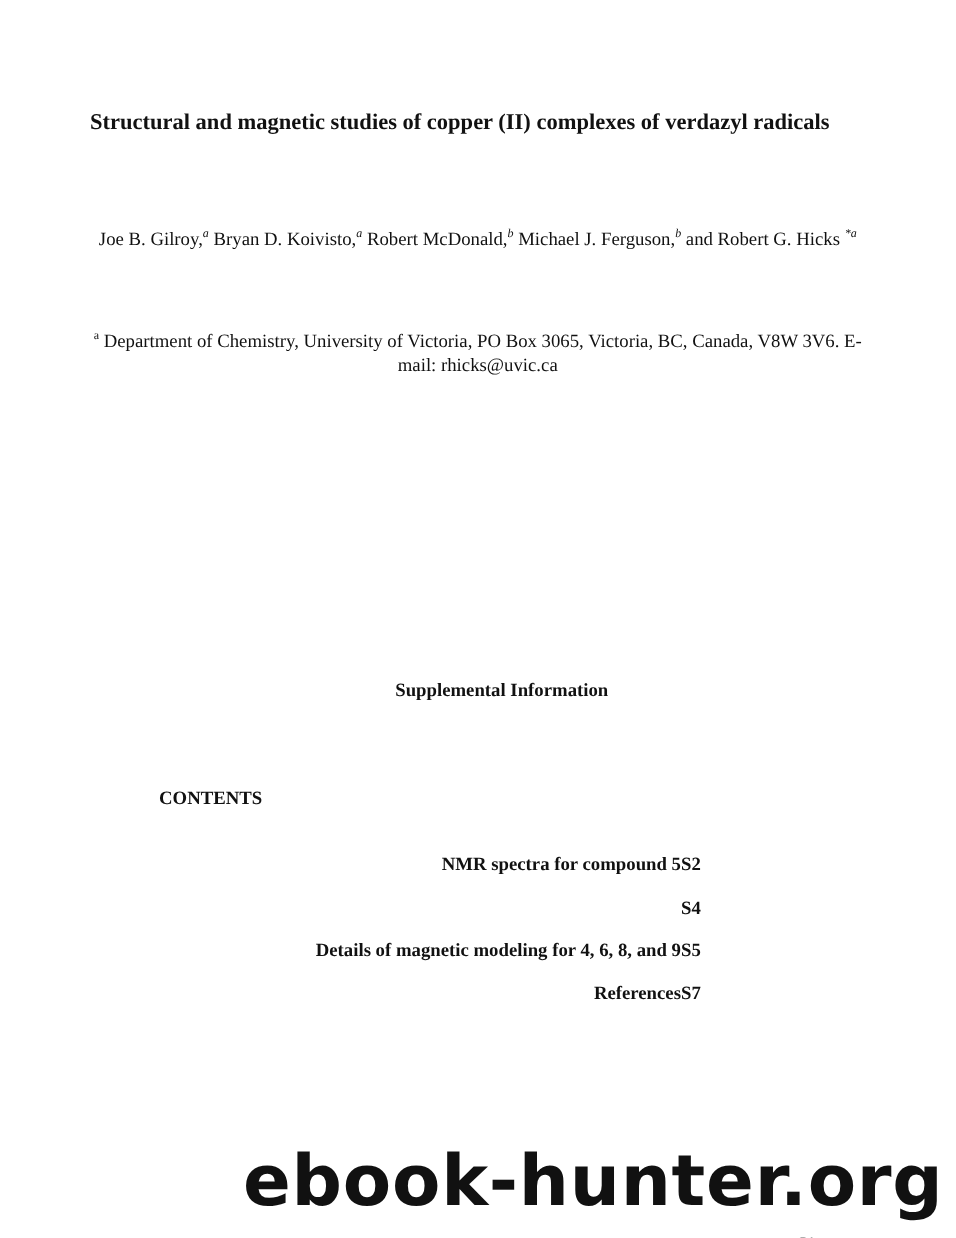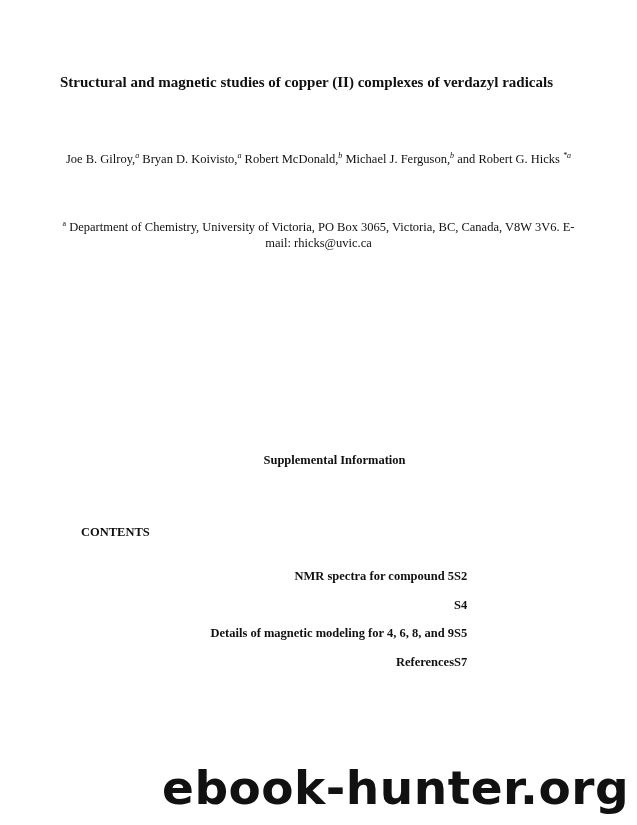--- a/index.html
+++ b/index.html
@@ -3,21 +3,21 @@
   <meta charset="utf-8">
   <style>
     html, body { margin: 0; padding: 0; background: #ffffff; }
     body { width: 637px; height: 825px; position: relative; overflow: hidden; font-family: "Liberation Serif", serif; color: #111; }
     .title { position: absolute; left: 60px; width: 517px; top: 73px; font-weight: bold; font-size: 15px; line-height: 19px; }
     .authors { position: absolute; left: 60px; width: 517px; top: 151px; text-align: center; font-size: 12.5px; line-height: 16px; }
     .authors sup, .affil sup { font-size: 8px; font-style: italic; line-height: 0; }
     .affil sup.up { font-style: normal; }
     .affil { position: absolute; left: 60px; width: 517px; top: 206px; text-align: center; font-size: 12.5px; line-height: 15.5px; margin-top: 14px; }
     .supp { position: absolute; left: 0; width: 637px; top: 453px; text-align: center; font-weight: bold; font-size: 12.5px; padding-left: 16px; }
-    .contents { position: absolute; left: 81px; top: 525px; font-weight: bold; font-size: 12.5px; }
+    .contents { position: absolute; left: 106px; top: 525px; font-weight: bold; font-size: 12.5px; }
     .toc { position: absolute; left: 94px; top: 568px; width: 400px; }
     .toc-row { display: flex; justify-content: flex-end; height: 28.6px; font-weight: bold; font-size: 12.5px; line-height: 16px; }
     .toc-row .pg { width: 40px; text-align: left; }
     .watermark { position: absolute; left: 162px; top: 760px; font-family: "DejaVu Sans", sans-serif; font-weight: bold; font-size: 47px; letter-spacing: 0.5px; color: #111; white-space: nowrap; }
     .pagenum { position: absolute; left: 532px; top: 775px; font-size: 11px; color: #333; margin-top: 48px; }
   </style>
 </head>
 <body>
 
 <div class="title">Structural and magnetic studies of copper (II) complexes of verdazyl radicals</div>

